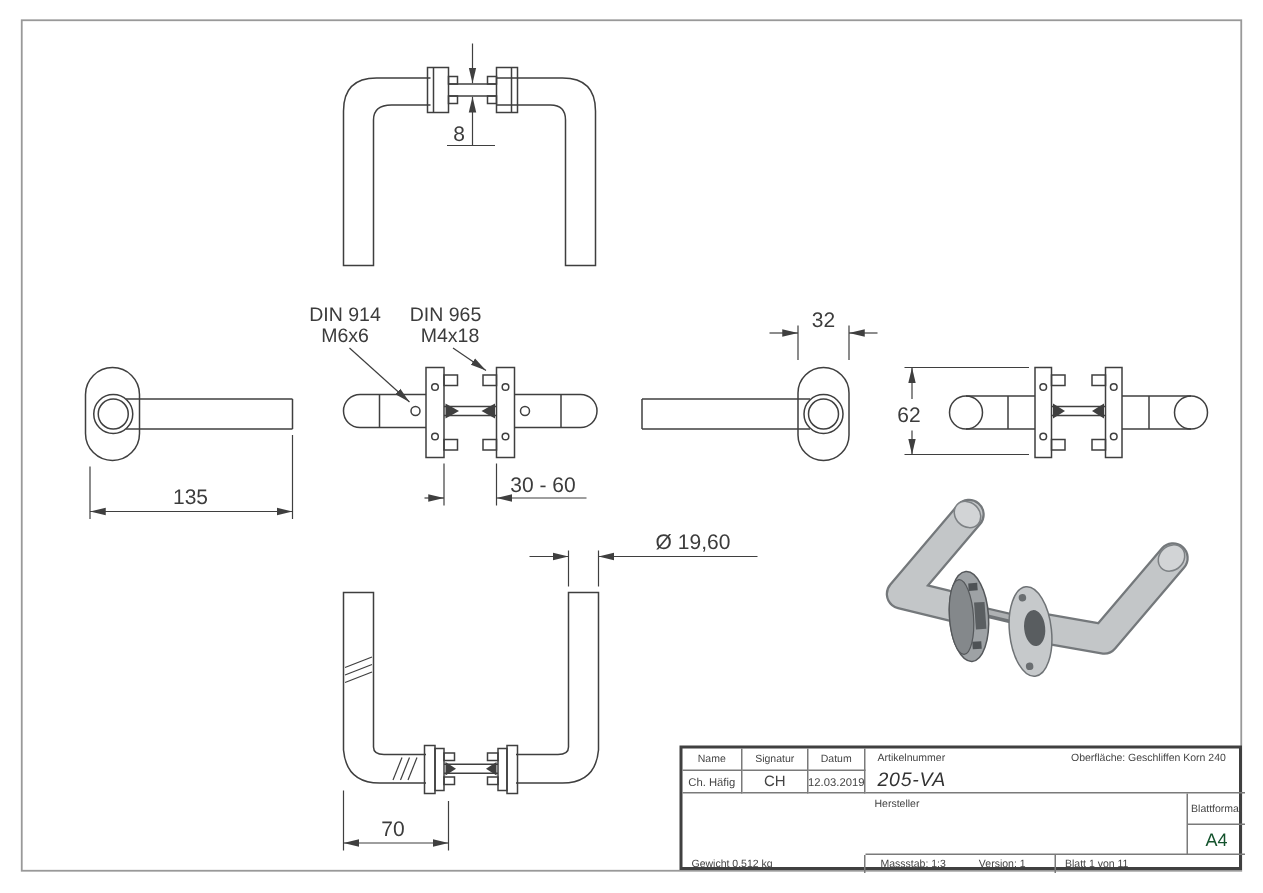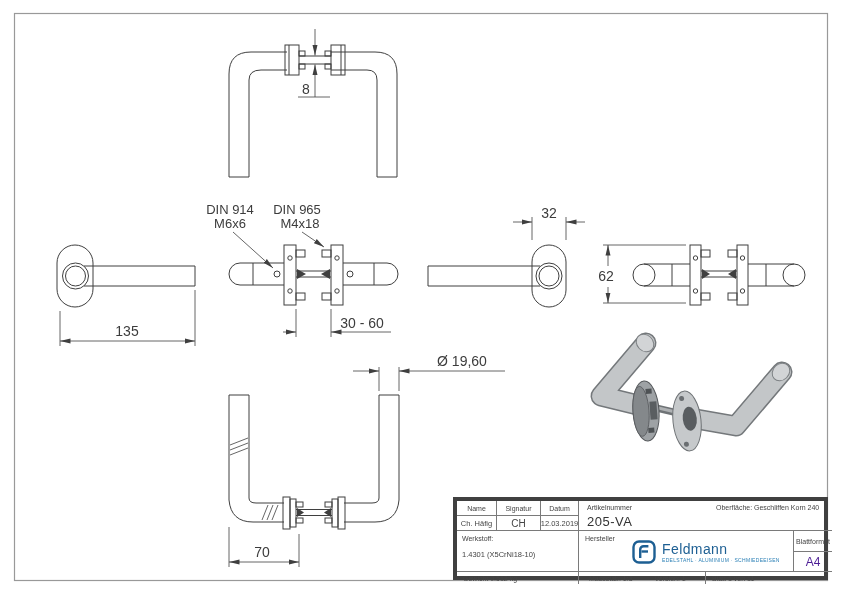--- a/index.html
+++ b/index.html
@@ -7,21 +7,21 @@
          font-family:"Liberation Sans",sans-serif;color:#3c3c3c;}
   svg text{font-family:"Liberation Sans",sans-serif;fill:#3c3c3c;}
   .dimtxt{font-size:14px;}
   .dintxt{font-size:13px;}
   .ln{stroke:#3f3f3f;stroke-width:1;fill:none;}
   .thin{stroke:#3f3f3f;stroke-width:0.8;fill:none;}
   .solid{fill:#3f3f3f;stroke:none;}
 
   
   .tb{position:absolute;left:453px;top:497px;width:375px;height:83px;
-      border:4px solid #404040;box-sizing:border-box;font-size:7px;color:#444;}
+      border:2px solid #404040;box-sizing:border-box;font-size:7px;color:#444;}
   .cell{position:absolute;box-sizing:border-box;border-color:#7a7a7a;border-style:solid;border-width:0;}
   .br{border-right-width:1px;} .bb{border-bottom-width:1px;}
   .lbl{display:flex;align-items:center;justify-content:center;}
   .lblleft{display:flex;align-items:center;padding-left:6px;}
   .artnr{font-size:13px;letter-spacing:.5px;color:#333;}
   .logo{display:flex;align-items:center;gap:6px;}
   .logoname{font-size:14px;font-weight:500;color:#1d5f93;letter-spacing:.4px;line-height:1;}
   .logotag{font-size:5px;color:#2a7fb5;letter-spacing:.3px;margin-top:1px;}
 </style>
 </head>
@@ -250,47 +250,32 @@
     <div class="cell br bb lbl" style="left:0;top:0;width:40px;height:15px;">Name</div>
     <div class="cell br bb lbl" style="left:40px;top:0;width:44px;height:15px;">Signatur</div>
     <div class="cell br bb lbl" style="left:84px;top:0;width:38px;height:15px;">Datum</div>
 
     <div class="cell br bb lbl" style="left:0;top:15px;width:40px;height:15px;font-size:7.5px;">Ch. Häfig</div>
     <div class="cell br bb lbl" style="left:40px;top:15px;width:44px;height:15px;font-size:10px;">CH</div>
     <div class="cell br bb lbl" style="left:84px;top:15px;width:38px;height:15px;font-size:7.5px;">12.03.2019</div>
 
     <div class="cell bb" style="left:122px;top:0;width:253px;height:30px;">
       <div style="position:absolute;left:8px;top:3px;">Artikelnummer</div>
-      <div class="artnr" style="position:absolute;left:8px;top:13px;">205-VA</div>
+      <div class="artnr" style="position:absolute;left:8px;top:13px;font-style:italic;">205-VA</div>
       <div style="position:absolute;left:137px;top:3px;">Oberfläche:</div>
       <div style="position:absolute;left:175px;top:3px;">Geschliffen Korn 240</div>
     </div>
 
-    <div class="cell br bb" style="left:0;top:30px;width:122px;height:41px;">
-      <div style="position:absolute;left:5px;top:4px;">Werkstoff:</div>
-      <div style="position:absolute;left:5px;top:19px;font-size:7.5px;">1.4301 (X5CrNi18-10)</div>
-    </div>
 
     <div class="cell br bb" style="left:122px;top:30px;width:215px;height:41px;">
       <div style="position:absolute;left:6px;top:4px;">Hersteller</div>
-      <div class="logo" style="position:absolute;left:53px;top:9px;">
-        <svg width="24" height="24" viewBox="0 0 24 24">
-          <rect x="1.5" y="1.5" width="21" height="21" rx="5.5" fill="none" stroke="#1d5f93" stroke-width="2.4"></rect>
-          <path d="M8.2,18 V9.6 a3.4,3.4 0 0 1 3.4,-3.4 h4.8" fill="none" stroke="#1d5f93" stroke-width="2.4"></path>
-          <path d="M9.5,11.5 h6.5" fill="none" stroke="#1d5f93" stroke-width="2.4"></path>
-        </svg>
-        <div>
-          <div class="logoname">Feldmann</div>
-          <div class="logotag">EDELSTAHL · ALUMINIUM · SCHMIEDEEISEN</div>
-        </div>
-      </div>
     </div>
 
     <div class="cell bb lbl" style="left:337px;top:30px;width:38px;height:21px;">Blattformat</div>
-    <div class="cell bb lbl" style="left:337px;top:51px;width:38px;height:20px;font-size:12px;color:#4c1d95;">A4</div>
+    <div class="cell bb lbl" style="left:337px;top:51px;width:38px;height:20px;font-size:12px;color:#14532d;">A4</div>
 
     <div class="cell br lblleft" style="left:0;top:71px;width:122px;height:12px;">Gewicht 0.512 kg</div>
     <div class="cell br" style="left:122px;top:71px;width:127px;height:12px;display:flex;align-items:center;gap:22px;padding-left:10px;">
       <span>Massstab: 1:3</span>
       <span>Version: 1</span>
     </div>
     <div class="cell lblleft" style="left:249px;top:71px;width:126px;height:12px;">Blatt 1 von 11</div>
   </div>
 
 </div>

